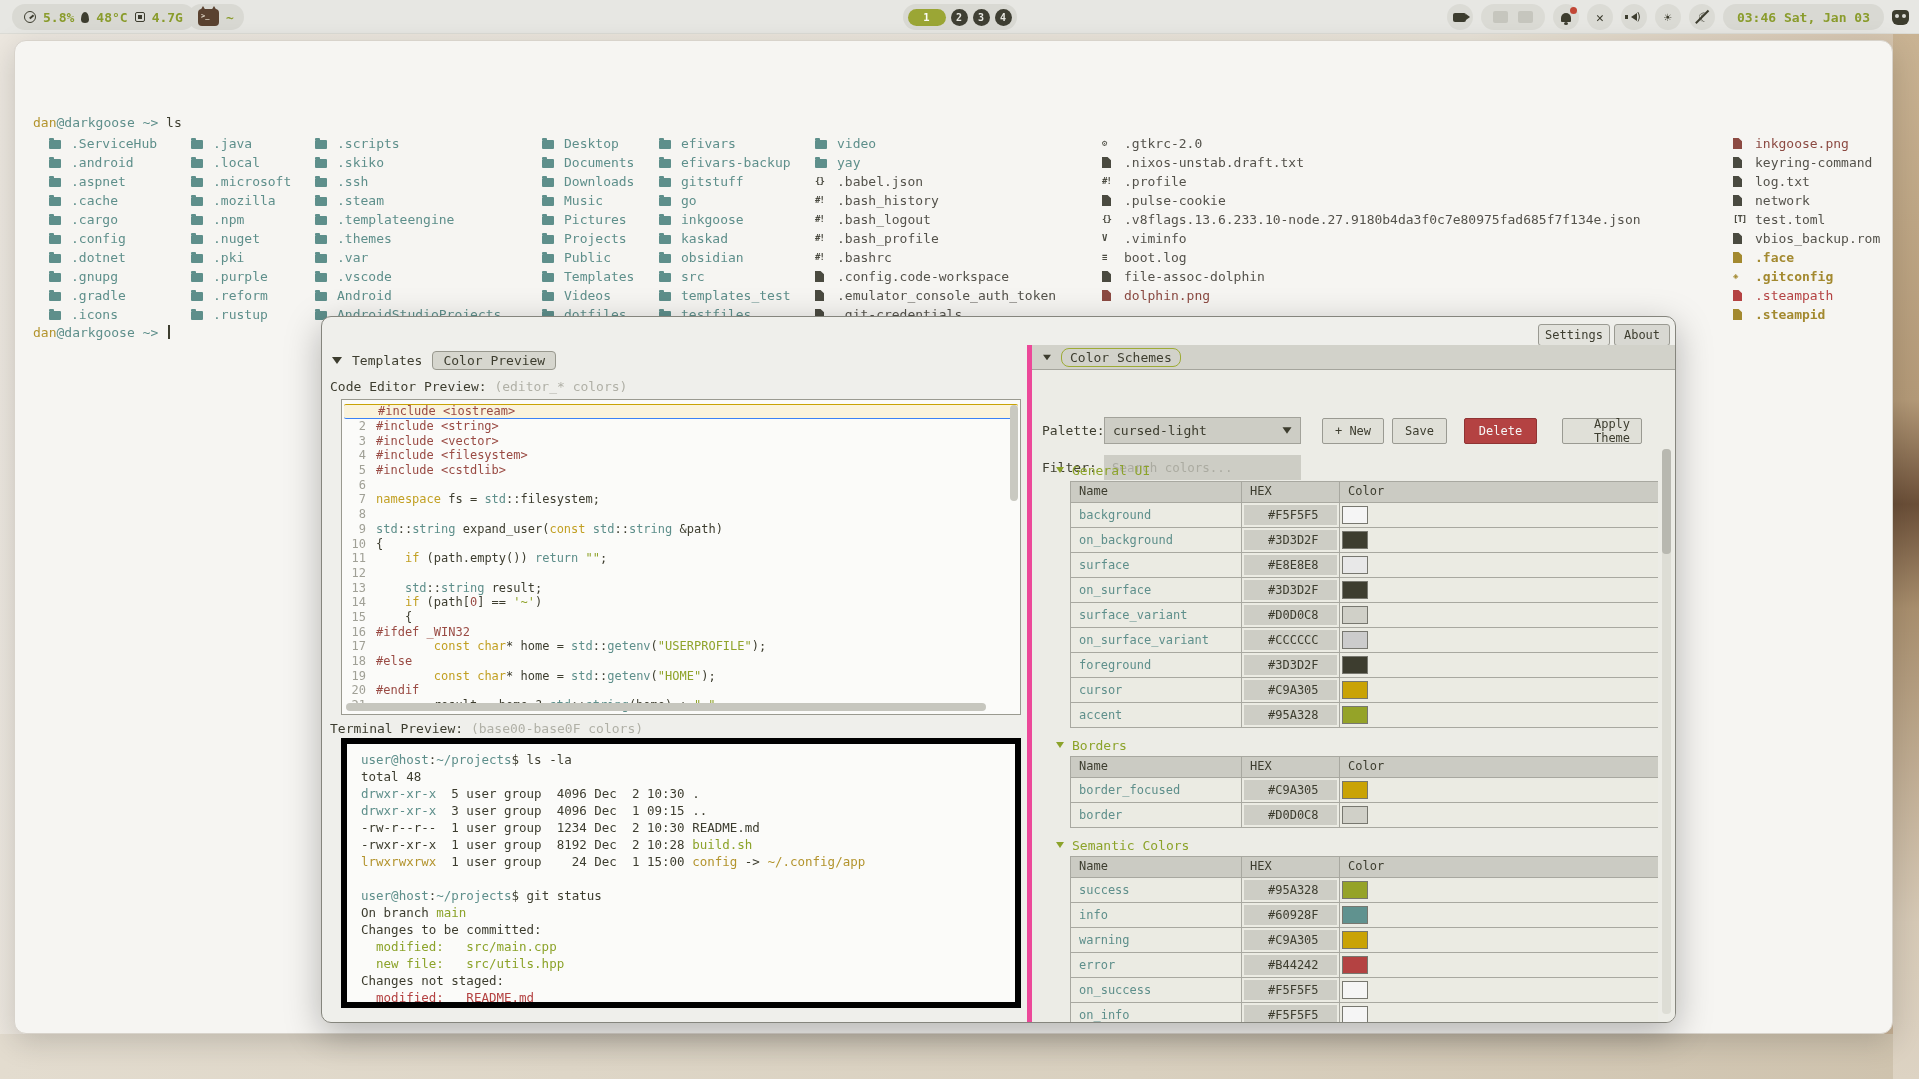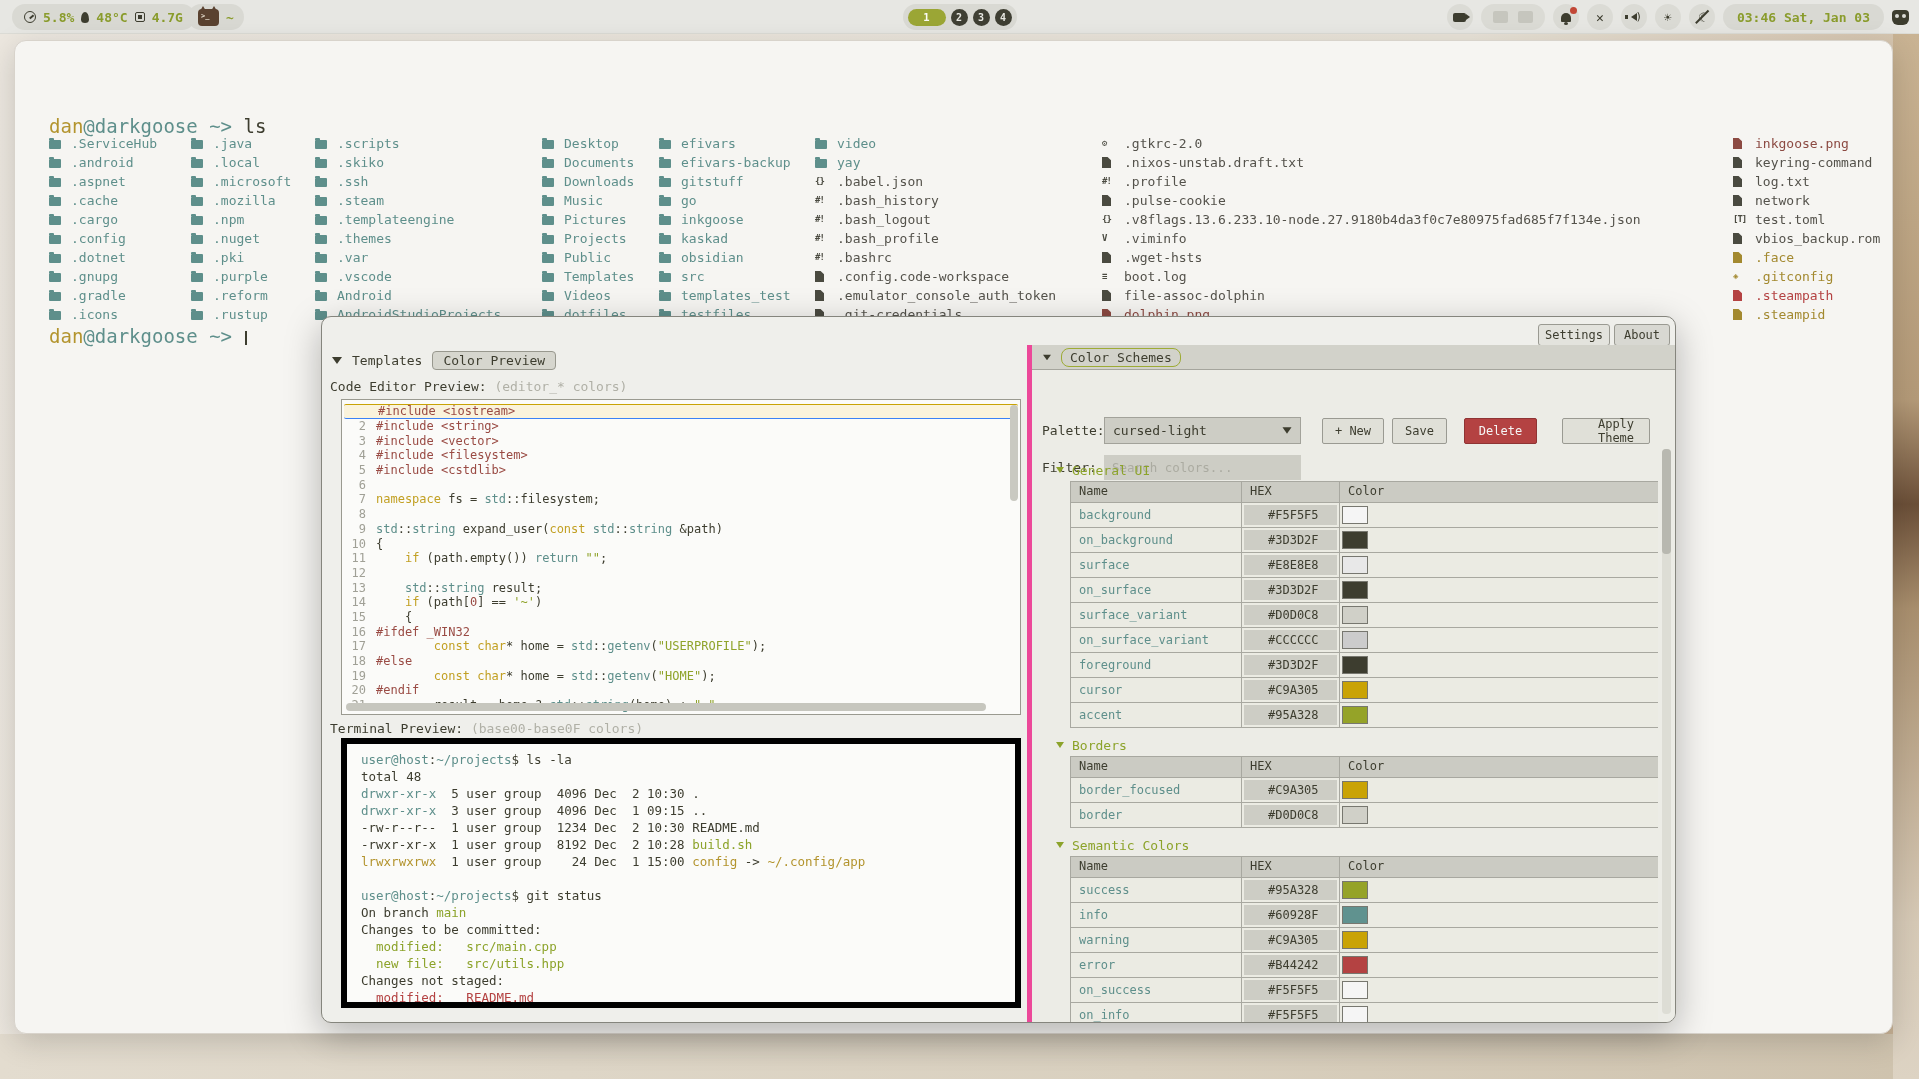--- a/index.html
+++ b/index.html
@@ -57,30 +57,30 @@
     background:linear-gradient(to right,#e3dccf,#d9d0bf 60%,#cfc3ae);}
 
   
   .tooltip{position:absolute;left:1446px;top:45px;width:90px;height:28px;background:#fdfdfc;border:1px solid #e3e3de;
     border-radius:4px;box-shadow:0 2px 6px rgba(0,0,0,.15);display:flex;align-items:center;justify-content:center;
     font-family:"Liberation Sans",sans-serif;font-size:13px;color:#3c3c34;}
 
   
   .termwin{position:absolute;left:14px;top:40px;width:1879px;height:994px;background:#f6f5f2;
     border:1px solid #d8d3cb;border-radius:12px;box-shadow:0 8px 30px rgba(0,0,0,.16);}
-  .tline{position:absolute;left:34px;font-size:19px;white-space:pre;}
+  .tline{position:absolute;left:18px;font-size:13px;white-space:pre;}
   .cursor-bar{display:inline-block;width:2px;height:14px;background:#3d3d2f;vertical-align:-2px;margin-left:2px;}
   .ls-col{position:absolute;top:93px;display:flex;flex-direction:column;}
   .ls-item{height:19px;display:flex;align-items:center;gap:8px;white-space:pre;font-size:13px;}
   .ic-box{width:14px;display:flex;align-items:center;justify-content:flex-start;flex:none;}
   .ic-folder{width:12px;height:9px;background:#5e8f8b;border-radius:1px;position:relative;margin-top:2px;}
   .ic-folder::before{content:"";position:absolute;top:-2.5px;left:0;width:5px;height:2.5px;background:inherit;border-radius:1px 1px 0 0;}
   .ic-file{width:9px;height:11px;background:#4a4a40;clip-path:polygon(0 0,62% 0,100% 30%,100% 100%,0 100%);}
   .ic-txt{font-size:9px;font-weight:bold;color:#4a4a40;letter-spacing:-1px;line-height:11px;}
-  .nm-dir{color:#5e8f8b;} .nm-file{color:#54524b;} .nm-maroon{color:#8c4a42;} .nm-gold{color:#a3892f;} .nm-red{color:#b44242;}
+  .nm-dir{color:#5e8f8b;} .nm-file{color:#54524b;} .nm-maroon{color:#8c4a42;} .nm-gold{color:#a3892f;font-weight:bold;} .nm-red{color:#b44242;}
 
   
   .sg-p{color:#3d3d2f;} .sg-pre{color:#9a4b44;} .sg-kw{color:#c2a023;} .sg-ty{color:#5e8f8b;}
   .sg-st{color:#8fa32a;} .sg-nu{color:#9a4b44;} .sg-t{color:#5e8f8b;} .sg-g{color:#8ca32a;}
   .sg-y{color:#b3942e;} .sg-r{color:#b44242;}
 
   
   .dialog{position:absolute;left:321px;top:316px;width:1355px;height:707px;background:#efefeb;
     border:1px solid #85857d;border-radius:10px;box-shadow:0 10px 36px rgba(0,0,0,.28);overflow:hidden;}
   .dlg-btn{position:absolute;top:7px;height:22px;background:#e3e3dd;border:1px solid #9a9a92;border-radius:3px;
@@ -270,21 +270,20 @@
         <div class="ls-item"><span class="ic-box"><span class="ic-file"></span></span><span class="nm-file">.emulator_console_auth_token</span></div>
         <div class="ls-item"><span class="ic-box"><span class="ic-file"></span></span><span class="nm-file">.git-credentials</span></div>
       </div>
       <div class="ls-col" style="left: 1087px;">
         <div class="ls-item"><span class="ic-box"><span class="ic-txt">⚙</span></span><span class="nm-file">.gtkrc-2.0</span></div>
         <div class="ls-item"><span class="ic-box"><span class="ic-file"></span></span><span class="nm-file">.nixos-unstab.draft.txt</span></div>
         <div class="ls-item"><span class="ic-box"><span class="ic-txt">#!</span></span><span class="nm-file">.profile</span></div>
         <div class="ls-item"><span class="ic-box"><span class="ic-file"></span></span><span class="nm-file">.pulse-cookie</span></div>
         <div class="ls-item"><span class="ic-box"><span class="ic-txt">{}</span></span><span class="nm-file">.v8flags.13.6.233.10-node.27.9180b4da3f0c7e80975fad685f7f134e.json</span></div>
         <div class="ls-item"><span class="ic-box"><span class="ic-txt">V</span></span><span class="nm-file">.viminfo</span></div>
-        <div class="ls-item"><span class="ic-box"><span class="ic-file"></span></span><span class="nm-file">.wget-hsts</span></div>
         <div class="ls-item"><span class="ic-box"><span class="ic-txt">≡</span></span><span class="nm-file">boot.log</span></div>
         <div class="ls-item"><span class="ic-box"><span class="ic-file"></span></span><span class="nm-file">file-assoc-dolphin</span></div>
         <div class="ls-item"><span class="ic-box"><span class="ic-file" style="background: rgb(140, 74, 66);"></span></span><span class="nm-maroon">dolphin.png</span></div>
       </div>
       <div class="ls-col" style="left: 1718px;">
         <div class="ls-item"><span class="ic-box"><span class="ic-file" style="background: rgb(140, 74, 66);"></span></span><span class="nm-maroon">inkgoose.png</span></div>
         <div class="ls-item"><span class="ic-box"><span class="ic-file"></span></span><span class="nm-file">keyring-command</span></div>
         <div class="ls-item"><span class="ic-box"><span class="ic-file"></span></span><span class="nm-file">log.txt</span></div>
         <div class="ls-item"><span class="ic-box"><span class="ic-file"></span></span><span class="nm-file">network</span></div>
         <div class="ls-item"><span class="ic-box"><span class="ic-txt">[T]</span></span><span class="nm-file">test.toml</span></div>
@@ -371,21 +370,21 @@
 
     <div class="prow" style="top:32px;height:27px;">
       <span class="rlabel">Palette:</span>
       <div class="dropdown">
         <span>cursed-light</span>
         <span class="tri" style="transform:scale(.9);"></span>
       </div>
       <button class="pbtn" style="left:290px;width:62px;">+ New</button>
       <button class="pbtn" style="left:360px;width:55px;">Save</button>
       <button class="pbtn danger" style="left:432px;width:73px;">Delete</button>
-      <button class="pbtn" style="left:530px;width:88px;padding-left:26px;">Apply Theme</button>
+      <button class="pbtn" style="left:530px;width:80px;padding-left:26px;">Apply Theme</button>
     </div>
 
     <div class="prow" style="top:70px;height:25px;">
       <span class="rlabel">Filter:</span>
       <input class="filter-input" placeholder="Search colors..." style="">
     </div>
 
     <div class="sections" id="sections">
         <div class="sec-title">
           <span class="tri-sm"></span>

